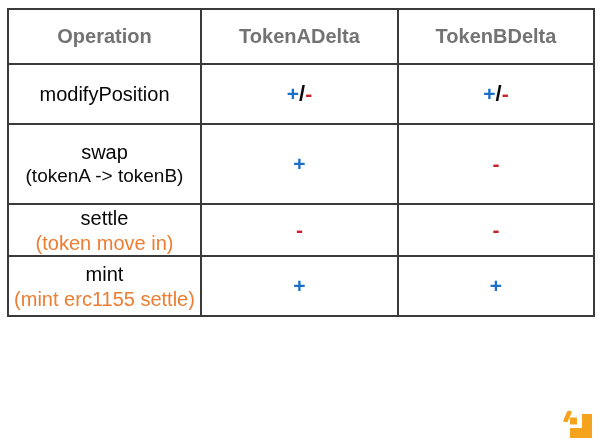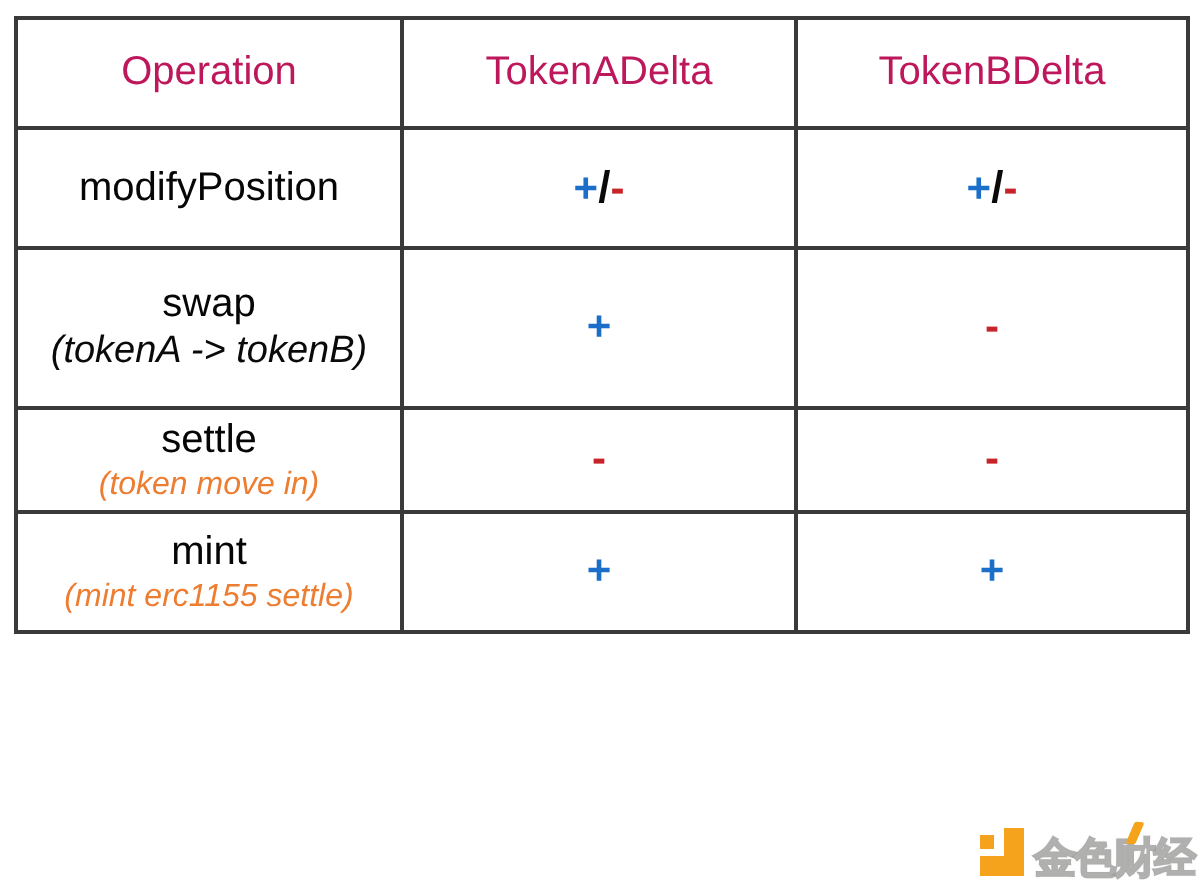--- a/index.html
+++ b/index.html
@@ -35,38 +35,36 @@
   }
   .delta-table thead tr{height:55px;}
   .delta-table tbody tr:nth-child(1){height:60px;margin-left:20px;}
   .delta-table tbody tr:nth-child(2){height:80px;}
   .delta-table tbody tr:nth-child(3){height:52px;}
   .delta-table tbody tr:nth-child(4){height:60px;}
   .delta-table tbody tr:nth-child(5){height:59px;}
   .delta-table tbody tr:nth-child(6){height:69px;}
   .delta-table th{
     font-size:20px;
-    font-weight:400;
-    color:#be185d;
+    font-weight:700;
+    color:#737373;
   }
   .op-main{
     font-size:20px;
     line-height:1.25;
     color:#060606;
   }
   .op-sub{line-height:1.2;}
   .op-sub.plain{
     font-size:19px;
     color:#0a0a0a;
-    font-style:italic;
   }
   .op-sub.accent{
-    font-size:16px;
+    font-size:20px;
     color:var(--orange);
-    font-style:italic;
   }
   .sign{
     font-weight:700;
     font-size:21px;
     letter-spacing:0;
   }
   .sign.plus{color:var(--blue);}
   .sign.minus{color:var(--red);}
   .sign.slash{color:#0a0a0a;font-size:22px;}
   
@@ -159,14 +157,13 @@
     </tbody>
 </table>
 
 <div class="watermark">
   <svg class="wm-logo" viewBox="0 0 23 25" xmlns="http://www.w3.org/2000/svg">
     <rect x="1" y="3.5" width="7" height="7"></rect>
     <rect x="13" y="0" width="10" height="24"></rect>
     <rect x="1" y="14" width="12" height="10"></rect>
   </svg>
   <span class="wm-accent"></span>
-  <span class="wm-text">金色财经</span>
 </div>
 
 </body></html>

